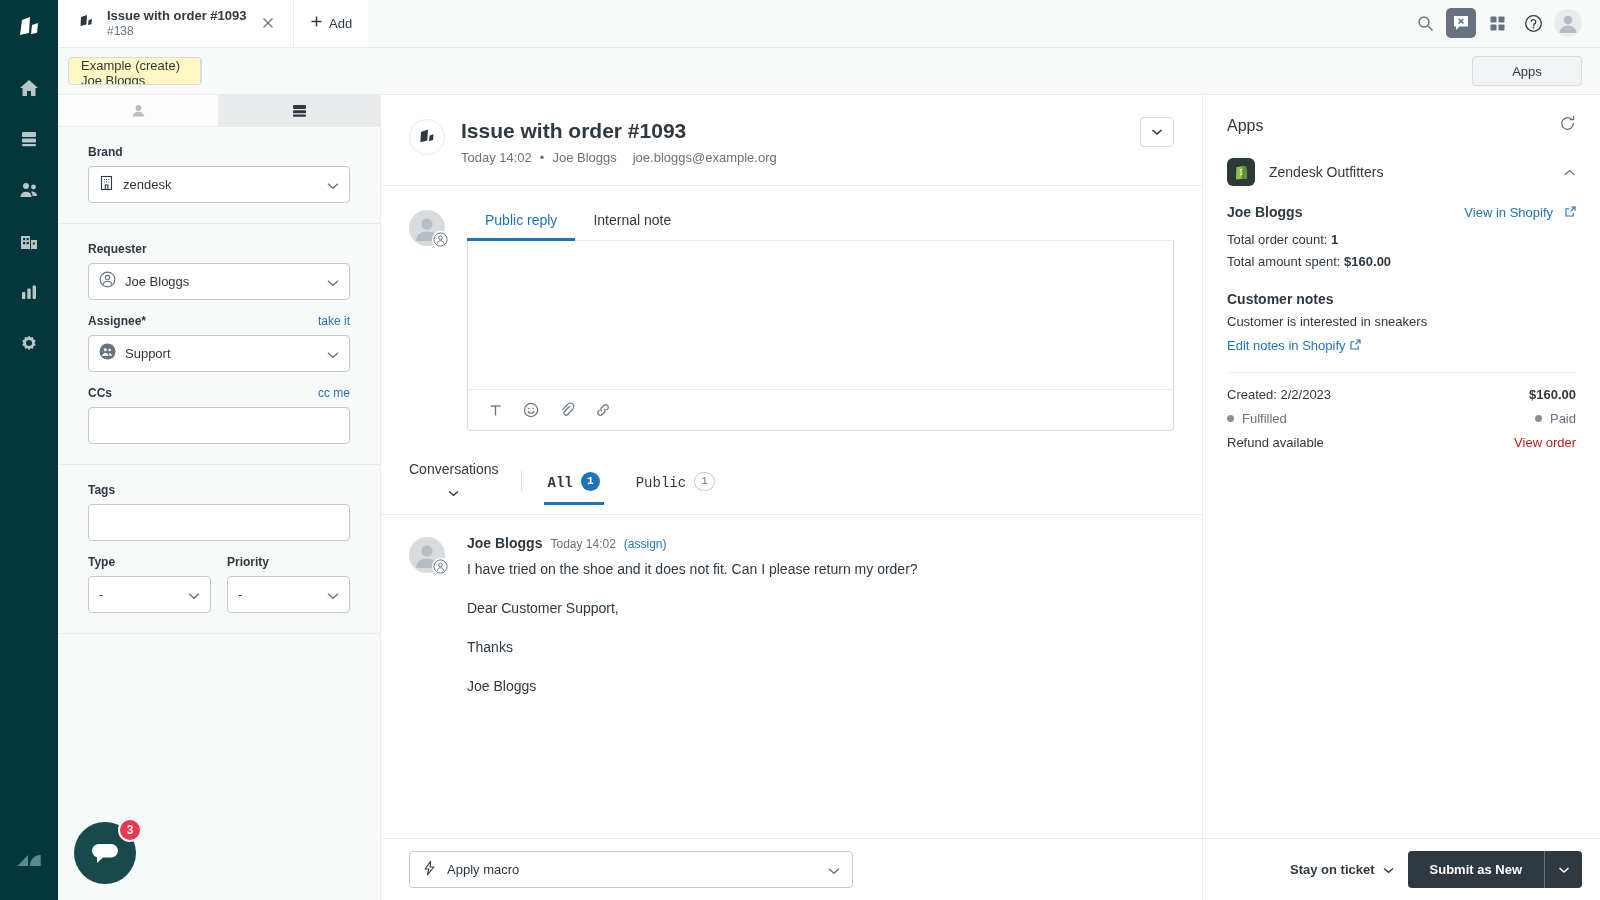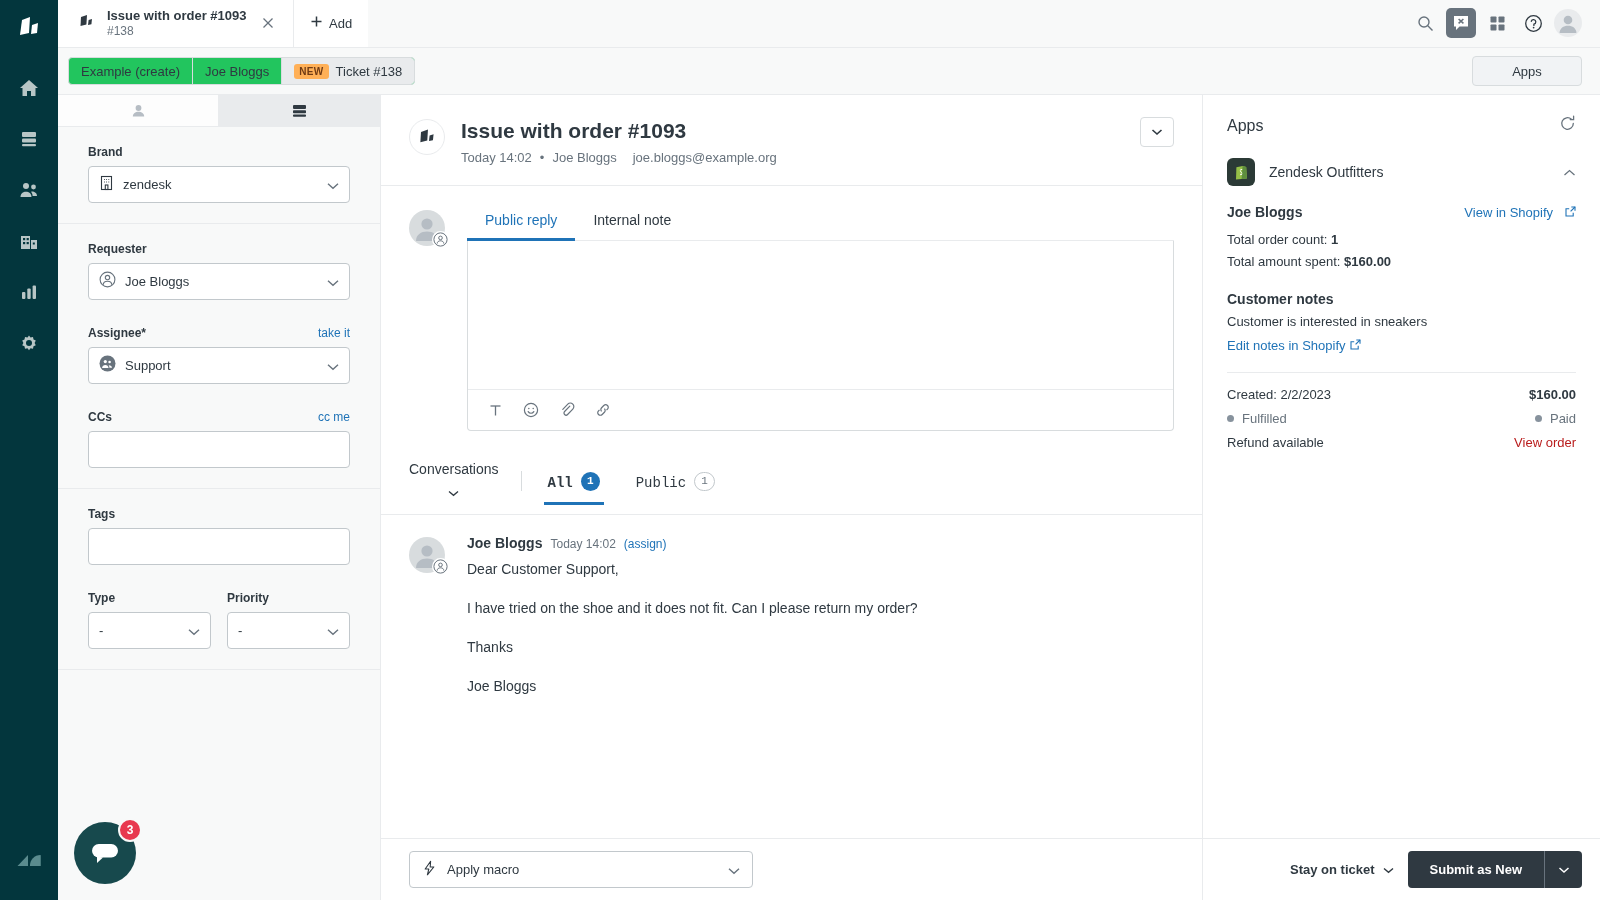--- a/index.html
+++ b/index.html
@@ -67,21 +67,21 @@
     width: 28px; height: 28px; border-radius: 50%; background: #e9ebed;
     display: flex; align-items: center; justify-content: center; cursor: pointer;
   }
 
   
   .crumbbar {
     height: 47px; background: #f8f9f9; display: flex; align-items: center;
     padding: 0 18px 0 10px; flex: 0 0 47px; border-bottom: 1px solid #e9ebed;
   }
   .crumbs { display: flex; align-items: stretch; height: 28px;
-    border: 1px solid #d8dcde; border-radius: 4px; overflow: hidden; background: #22c55e; }
+    border: 1px solid #d8dcde; border-radius: 4px; overflow: hidden; background: #fef9c3; flex-direction: column; }
   .crumb { display: flex; align-items: center; gap: 7px; padding: 0 12px;
     font-size: 13px; color: #2f3941; cursor: pointer; border-right: 1px solid #d8dcde; }
   .crumb:last-child { border-right: none; background: #e9ebed; }
   .badge-new {
     background: #ffb057; color: #703b15; font-size: 10px; font-weight: 700;
     padding: 2px 5px; border-radius: 3px; letter-spacing: 0.3px;
   }
   .apps-btn {
     margin-left: auto; height: 30px; min-width: 110px; background: #f1f3f5;
     border: 1px solid #d8dcde; border-radius: 4px; font-size: 13px; color: #2f3941;
@@ -101,21 +101,21 @@
   .props-tab {
     flex: 1 1 50%; display: flex; align-items: center; justify-content: center;
     cursor: pointer; border-right: 1px solid #e9ebed;
   }
   .props-tab.inactive { background: #fdfdfd; }
   .props-tab.active { background: #e9ebed; }
   .props-tab:last-child { border-right: none; }
   .props-scroll { flex: 1 1 auto; overflow: hidden; }
   .psection { padding: 18px 30px 20px 30px; border-bottom: 1px solid #e9ebed; }
   .psection.last { border-bottom: 1px solid #e9ebed; }
-  .fld { margin-bottom: 26px; }
+  .fld { margin-bottom: 14px; }
   .fld:last-child { margin-bottom: 0; }
   .flabel {
     font-size: 12px; font-weight: 700; color: #2f3941; margin-bottom: 7px;
     display: flex; align-items: center;
   }
   .flink { margin-left: auto; font-size: 12px; color: #1f73b7; font-weight: 400; cursor: pointer; }
   .select {
     height: 37px; background: #fff; border: 1px solid #c2c8cc; border-radius: 4px;
     display: flex; align-items: center; padding: 0 10px; cursor: pointer; gap: 9px;
   }
@@ -220,21 +220,21 @@
   .cmt-assign { font-size: 12px; color: #1f73b7; cursor: pointer; }
   .cmt-p { font-size: 14px; color: #2f3941; line-height: 20px; margin-bottom: 19px; }
   .cmt-p:last-child { margin-bottom: 0; }
 
   
   .actionbar {
     height: 62px; flex: 0 0 62px; border-top: 1px solid #e9ebed; background: #fff;
     display: flex; align-items: center; padding: 0 18px 0 28px;
   }
   .macro {
-    width: 344px; height: 37px; border: 1px solid #c2c8cc; border-radius: 4px;
+    width: 444px; height: 37px; border: 1px solid #c2c8cc; border-radius: 4px;
     display: flex; align-items: center; padding: 0 12px; gap: 10px; cursor: pointer; background: #fff;
   }
   .macro .mlabel { font-size: 13px; color: #2f3941; flex: 1 1 auto; }
 
   
   .appspane {
     width: 398px; flex: 0 0 398px; border-left: 1px solid #e9ebed;
     background: #fff; display: flex; flex-direction: column;
   }
   .appspane-head {
@@ -697,22 +697,22 @@
                   <path d="M4.2 11.6 c0-1.9 1.5-2.8 3.3-2.8 s3.3 .9 3.3 2.8"></path>
                 </svg>
               </div>
             </div>
             <div class="cmt-body">
               <div class="cmt-head">
                 <span class="cmt-author">Joe Bloggs</span>
                 <span class="cmt-time">Today 14:02</span>
                 <span class="cmt-assign">(assign)</span>
               </div>
+              <div class="cmt-p">I have tried on the shoe and it does not fit. Can I please return my order?</div>
               <div class="cmt-p">Dear Customer Support,</div>
-              <div class="cmt-p">I have tried on the shoe and it does not fit. Can I please return my order?</div>
               <div class="cmt-p">Thanks</div>
               <div class="cmt-p">Joe Bloggs</div>
             </div>
           </div>
 
         </div>
 
         <div class="actionbar">
           <div class="macro">
             <span>

